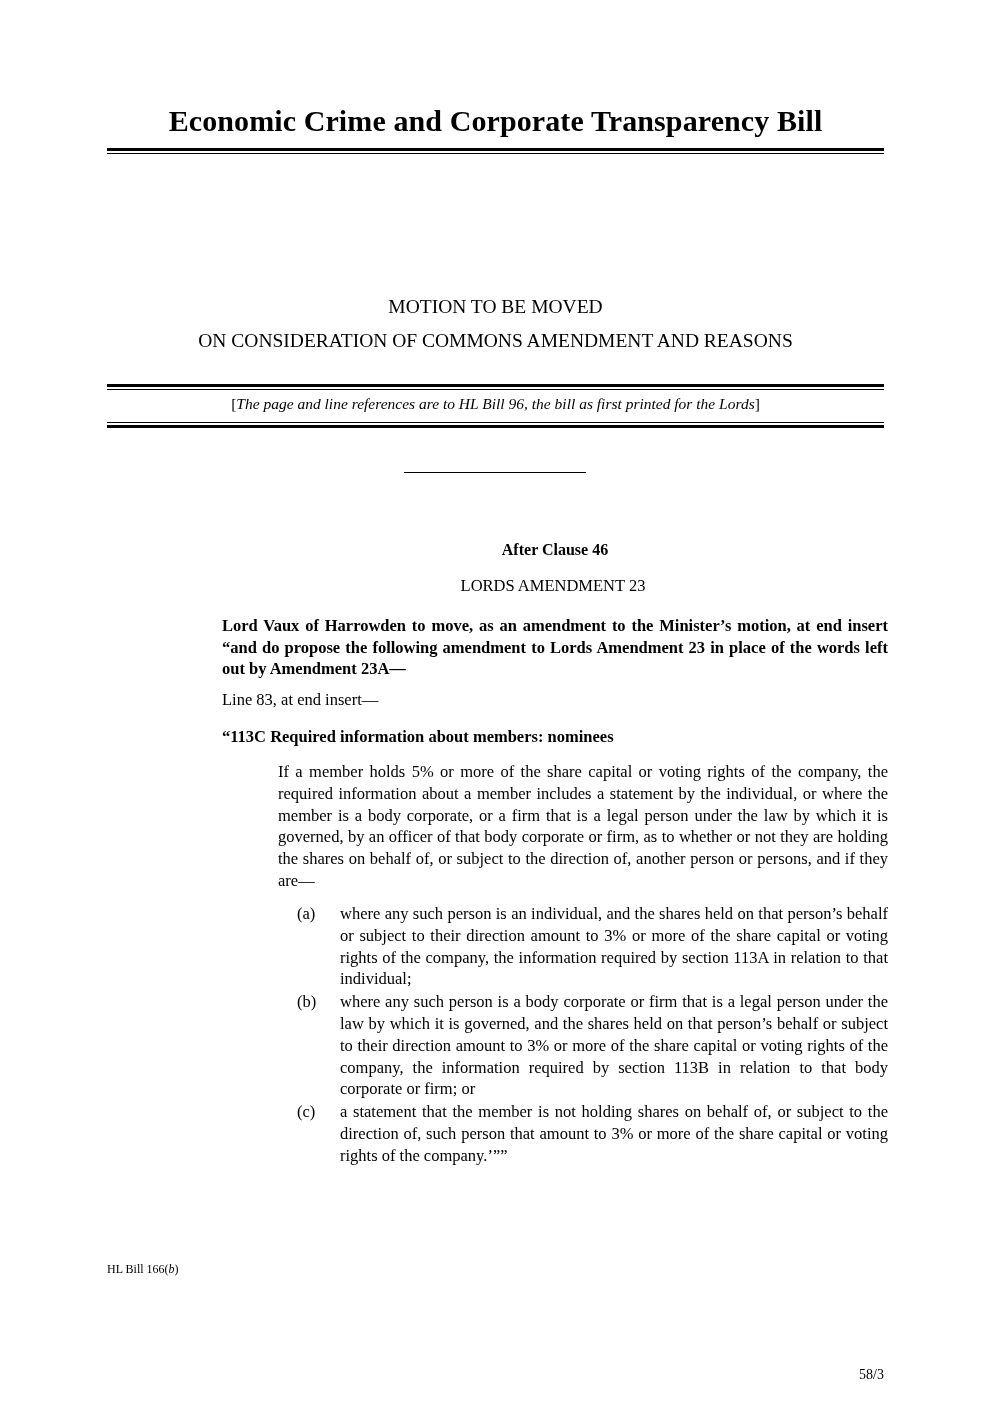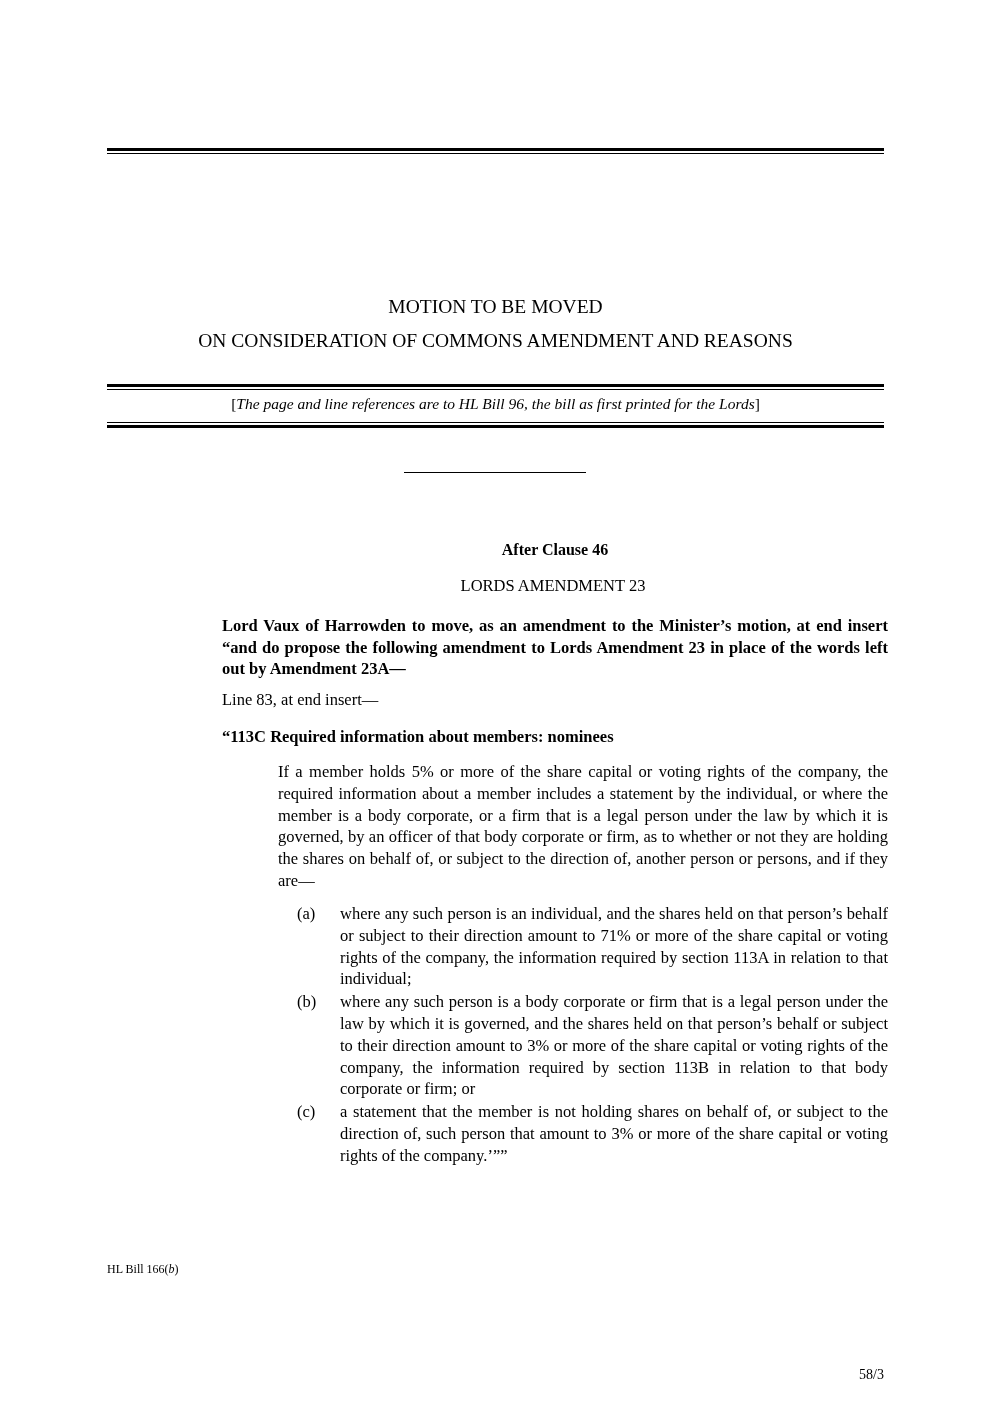--- a/index.html
+++ b/index.html
@@ -192,20 +192,21 @@
     top: 1334px;
     font-size: 14px;
     margin-top: 33px;
   }
 </style>
 </head>
 <body>
 
 <div class="page">
 
+  <div class="title">Economic Crime and Corporate Transparency Bill</div>
 
   <div class="rule-double" id="title-rule">
     <div class="thick"></div>
     <div class="gap"></div>
     <div class="thin"></div>
   </div>
 
   <div class="motion-head" id="motion-line-1">MOTION TO BE MOVED</div>
   <div class="motion-head" id="motion-line-2">ON CONSIDERATION OF COMMONS AMENDMENT AND REASONS</div>
 
@@ -235,21 +236,21 @@
 
   <div class="line-ref">Line 83, at end insert—</div>
 
   <div class="sub-head">“113C Required information about members: nominees</div>
 
   <div class="body-para">If a member holds 5% or more of the share capital or voting rights of the company, the required information about a member includes a statement by the individual, or where the member is a body corporate, or a firm that is a legal person under the law by which it is governed, by an officer of that body corporate or firm, as to whether or not they are holding the shares on behalf of, or subject to the direction of, another person or persons, and if they are—</div>
 
   <div class="lettered-list">
     <div class="list-item">
       <span class="list-label">(a)</span>
-      <span class="list-text">where any such person is an individual, and the shares held on that person’s behalf or subject to their direction amount to 71% or more of the share capital or voting rights of the company, the information required by section 113A in relation to that individual;</span>
+      <span class="list-text">where any such person is an individual, and the shares held on that person’s behalf or subject to their direction amount to 3% or more of the share capital or voting rights of the company, the information required by section 113A in relation to that individual;</span>
     </div>
     <div class="list-item">
       <span class="list-label">(b)</span>
       <span class="list-text">where any such person is a body corporate or firm that is a legal person under the law by which it is governed, and the shares held on that person’s behalf or subject to their direction amount to 3% or more of the share capital or voting rights of the company, the information required by section 113B in relation to that body corporate or firm; or</span>
     </div>
     <div class="list-item">
       <span class="list-label">(c)</span>
       <span class="list-text">a statement that the member is not holding shares on behalf of, or subject to the direction of, such person that amount to 3% or more of the share capital or voting rights of the company.’””</span>
     </div>
   </div>

